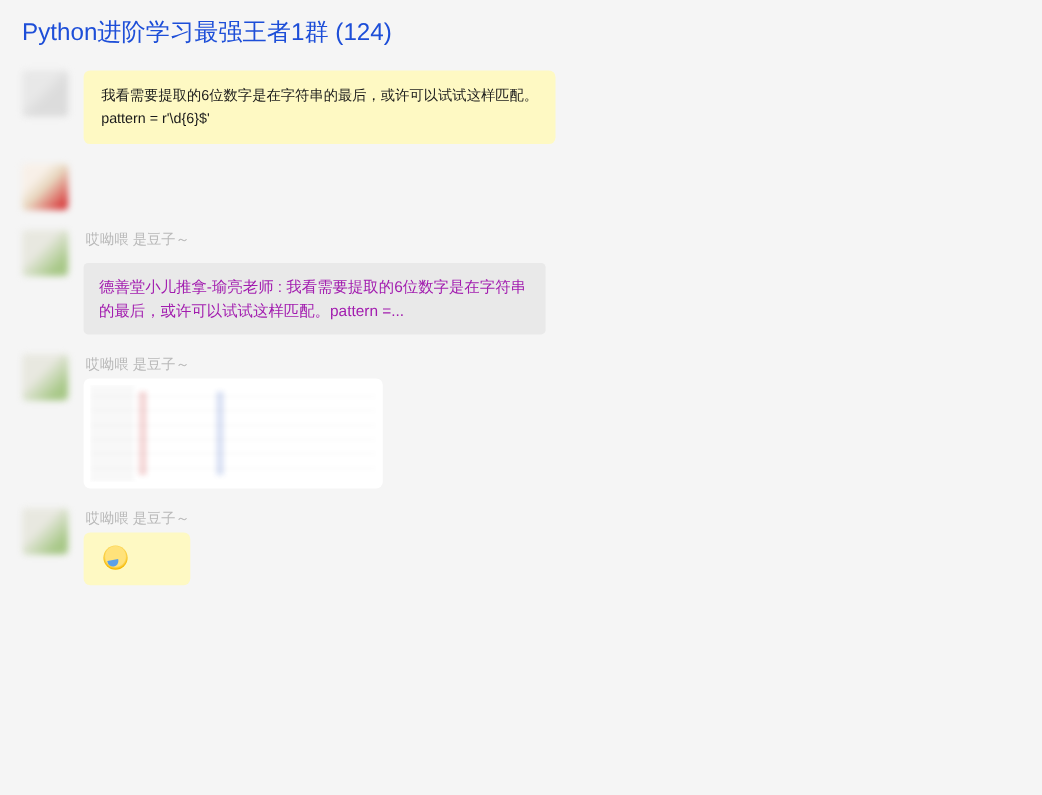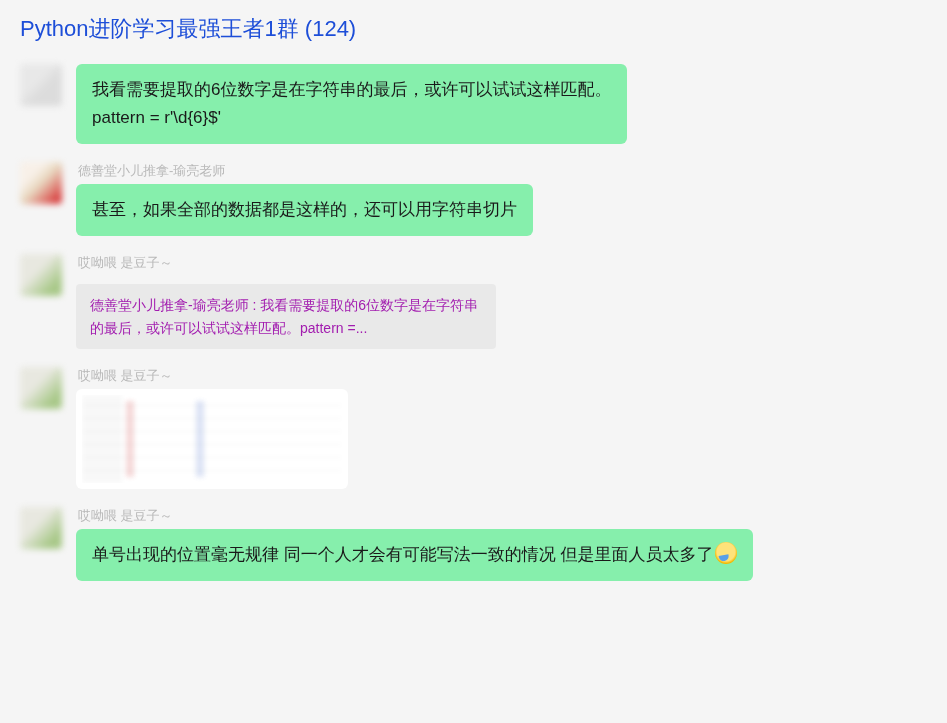--- a/index.html
+++ b/index.html
@@ -41,24 +41,24 @@
     flex-direction: column;
     max-width: 780px;
   }
   .sender {
     font-size: 13px;
     color: #b8b8b8;
     margin-bottom: 4px;
     padding-left: 2px;
   }
   .bubble {
-    background: #86efac;
+    background: #fef9c3;
     border-radius: 6px;
     padding: 12px 16px;
-    font-size: 17px;
+    font-size: 13px;
     color: #1a1a1a;
     line-height: 1.65;
     display: inline-block;
     max-width: 780px;
     word-break: break-word;
   }
   .quote-block {
     background: #e9e9e9;
     border-radius: 4px;
     padding: 10px 14px;
@@ -131,22 +131,20 @@
     <div class="avatar av1"></div>
     <div class="msg-col">
       <div class="bubble" style="white-space:pre-line;">我看需要提取的6位数字是在字符串的最后，或许可以试试这样匹配。
 pattern = r'\d{6}$'</div>
     </div>
   </div>
 
   <div class="msg-row">
     <div class="avatar av2"></div>
     <div class="msg-col">
-      <div class="sender">德善堂小儿推拿-瑜亮老师</div>
-      <div class="bubble">甚至，如果全部的数据都是这样的，还可以用字符串切片</div>
     </div>
   </div>
 
   <div class="msg-row">
     <div class="avatar av3"></div>
     <div class="msg-col">
       <div class="sender">哎呦喂  是豆子～</div>
       <div class="quote-block">德善堂小儿推拿-瑜亮老师 : 我看需要提取的6位数字是在字符串的最后，或许可以试试这样匹配。pattern =...</div>
     </div>
   </div>
@@ -159,18 +157,18 @@
         <div class="img-placeholder"></div>
       </div>
     </div>
   </div>
 
   <div class="msg-row">
     <div class="avatar av3"></div>
     <div class="msg-col">
       <div class="sender">哎呦喂  是豆子～</div>
       <div class="bubble">
-        <span>单号出现的位置毫无规律  同一个人才会有可能写法一致的情况  但是里面人员太多了</span><span class="emoji"></span>
+        <span class="emoji"></span>
       </div>
     </div>
   </div>
 
 </div>
 
 </body></html>

